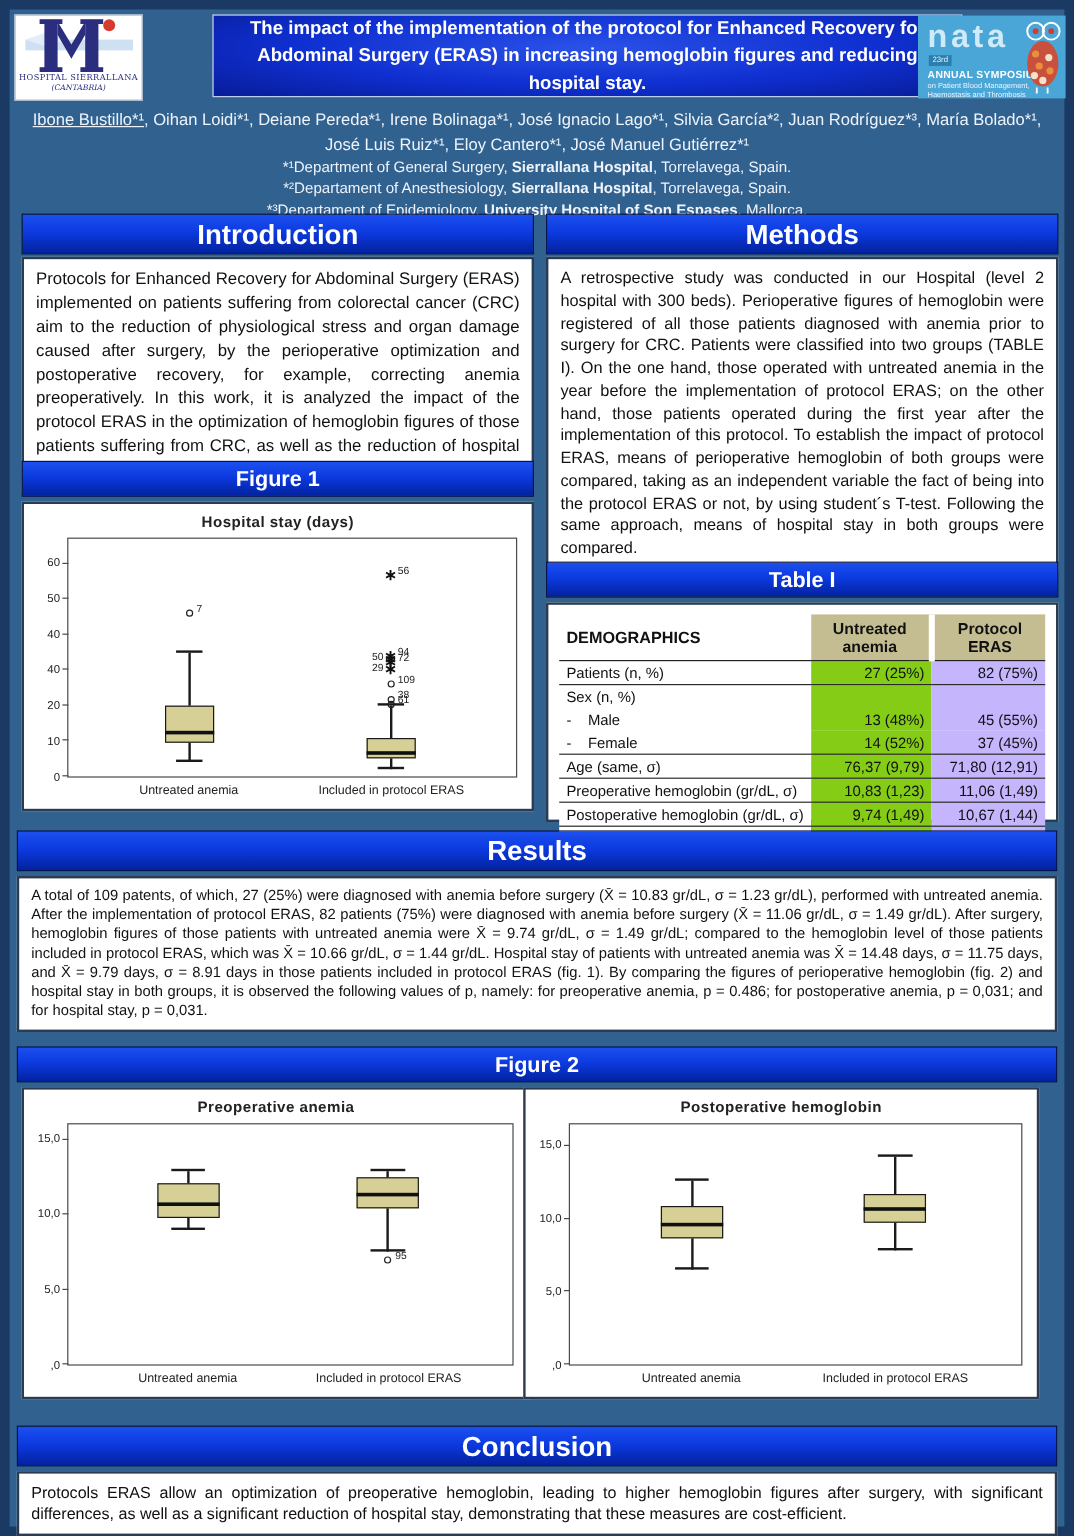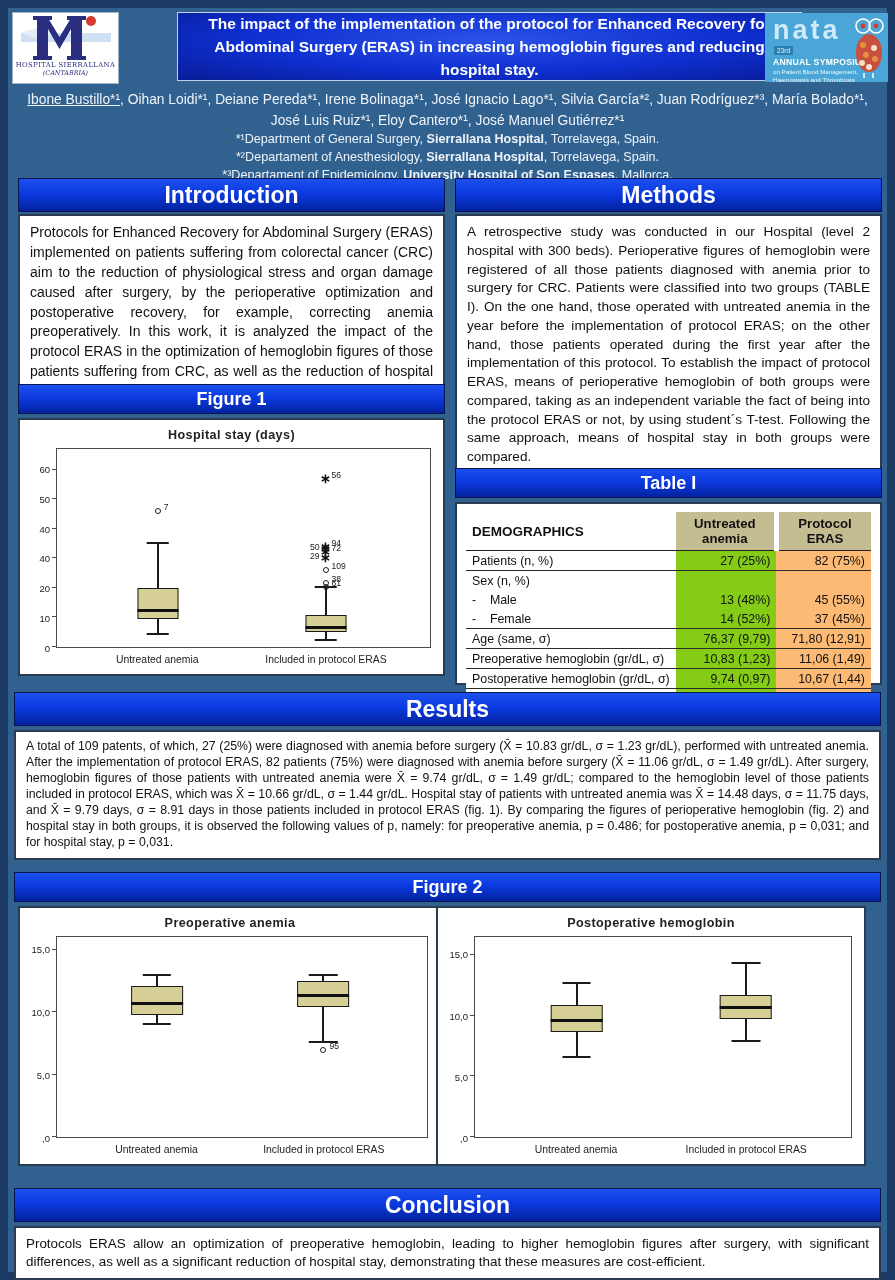--- a/index.html
+++ b/index.html
@@ -44,21 +44,21 @@
   #box-conclusion{font-size:13.4px;line-height:1.35;}
   
   .demo-table{width:100%;border-collapse:collapse;font-size:12.4px;color:#111;}
   .demo-table th{font-weight:bold;padding:4px 6px;border-bottom:1.6px solid #222;}
   .demo-table th.c-label{text-align:left;font-size:13.5px;background:#fff;}
   .demo-table th.c-unt{background:#c5bd92;text-align:center;font-size:13.2px;}
   .demo-table th.c-eras{background:#c5bd92;text-align:center;font-size:13.2px;border-left:5px solid #fff;}
   .demo-table td{padding:2.5px 6px;}
   .demo-table td.l{white-space:pre;text-align:left;background:#fff;}
   .demo-table td.u{background:#84cc16;text-align:right;white-space:nowrap;}
-  .demo-table td.e{background:#fdba74;text-align:right;white-space:nowrap;}
+  .demo-table td.e{background:#c4b5fd;text-align:right;white-space:nowrap;}
   .demo-table tr.sep td{border-bottom:1.2px solid #2b2b2b;}
   
   .chart{box-sizing:border-box;}
   .chart-title{position:absolute;left:0;right:0;top:8px;text-align:center;font-weight:bold;
                font-size:12.6px;color:#222;letter-spacing:.4px;}
   .plot-wrap{position:absolute;left:8px;right:10px;top:28px;bottom:6px;}
   .yaxis{position:absolute;left:0;top:0;bottom:20px;width:27px;}
   .ytick{position:absolute;right:5px;transform:translateY(50%);font-size:9.5px;color:#222;}
   .plot{position:absolute;left:28px;right:2px;top:0;bottom:20px;border:1px solid #4a4a4a;background:#fff;}
   .ymark{position:absolute;left:-5px;width:5px;height:1px;background:#4a4a4a;}
@@ -258,21 +258,21 @@
             <td class="u">76,37 (9,79)</td>
             <td class="e">71,80 (12,91)</td>
           </tr>
           <tr class="sep">
             <td class="l">Preoperative hemoglobin (gr/dL, σ)</td>
             <td class="u">10,83 (1,23)</td>
             <td class="e">11,06 (1,49)</td>
           </tr>
           <tr class="sep">
             <td class="l">Postoperative hemoglobin (gr/dL, σ)</td>
-            <td class="u">9,74 (0,97)</td>
+            <td class="u">9,74 (1,49)</td>
             <td class="e">10,67 (1,44)</td>
           </tr>
           <tr class="sep">
             <td class="l">Hospital stay (days, σ)</td>
             <td class="u">14,48 (11,75)</td>
             <td class="e">9,79 (8,91)</td>
           </tr>
         </tbody>
     </table>
   </div>

